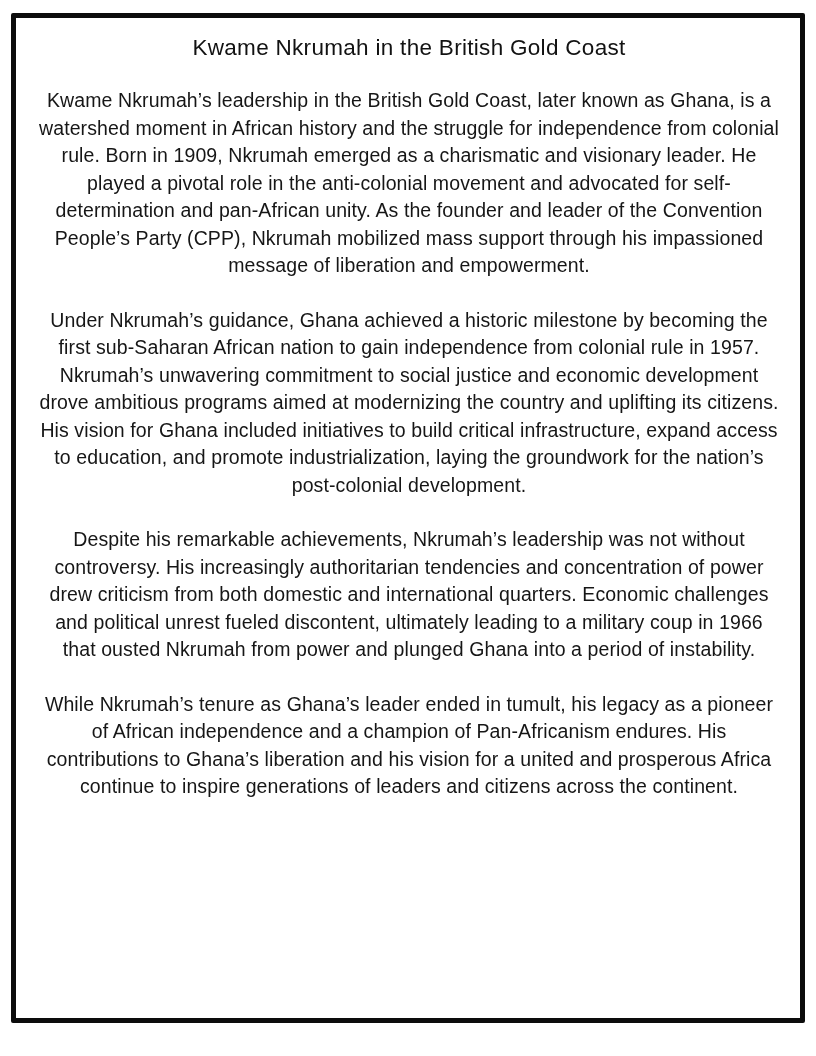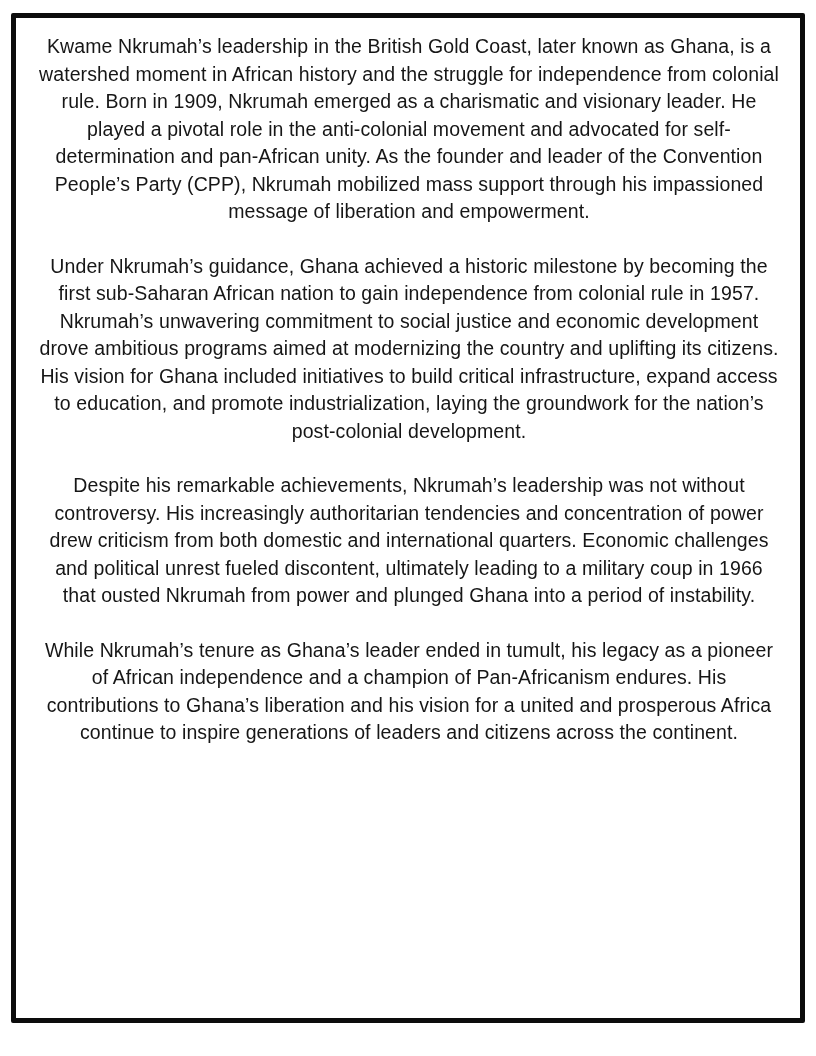--- a/index.html
+++ b/index.html
@@ -57,20 +57,21 @@
     color: #111111;
   }
 </style>
 </head>
 <body>
 
 <div class="sheet">
 
   <div class="frame">
 
+    <h1 class="doc-title">Kwame Nkrumah in the British Gold Coast</h1>
 
     <div class="doc-body">
       <p>Kwame Nkrumah’s leadership in the British Gold Coast, later known as Ghana, is a watershed moment in African history and the struggle for independence from colonial rule. Born in 1909, Nkrumah emerged as a charismatic and visionary leader. He played a pivotal role in the anti-colonial movement and advocated for self-determination and pan-African unity. As the founder and leader of the Convention People’s Party (CPP), Nkrumah mobilized mass support through his impassioned message of liberation and empowerment.</p>
       <p>Under Nkrumah’s guidance, Ghana achieved a historic milestone by becoming the first sub-Saharan African nation to gain independence from colonial rule in 1957. Nkrumah’s unwavering commitment to social justice and economic development drove ambitious programs aimed at modernizing the country and uplifting its citizens. His vision for Ghana included initiatives to build critical infrastructure, expand access to education, and promote industrialization, laying the groundwork for the nation’s post-colonial development.</p>
       <p>Despite his remarkable achievements, Nkrumah’s leadership was not without controversy. His increasingly authoritarian tendencies and concentration of power drew criticism from both domestic and international quarters. Economic challenges and political unrest fueled discontent, ultimately leading to a military coup in 1966 that ousted Nkrumah from power and plunged Ghana into a period of instability.</p>
       <p>While Nkrumah’s tenure as Ghana’s leader ended in tumult, his legacy as a pioneer of African independence and a champion of Pan-Africanism endures. His contributions to Ghana’s liberation and his vision for a united and prosperous Africa continue to inspire generations of leaders and citizens across the continent.</p>
     </div>
 
   </div>
 

